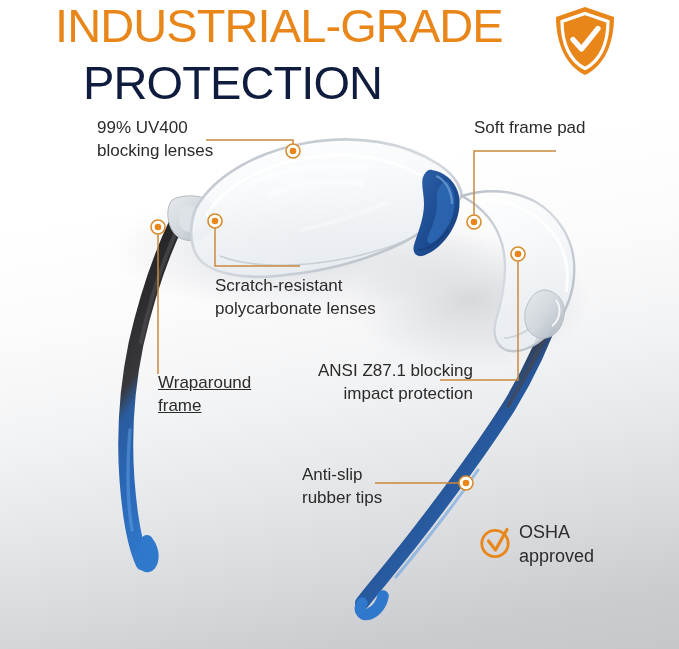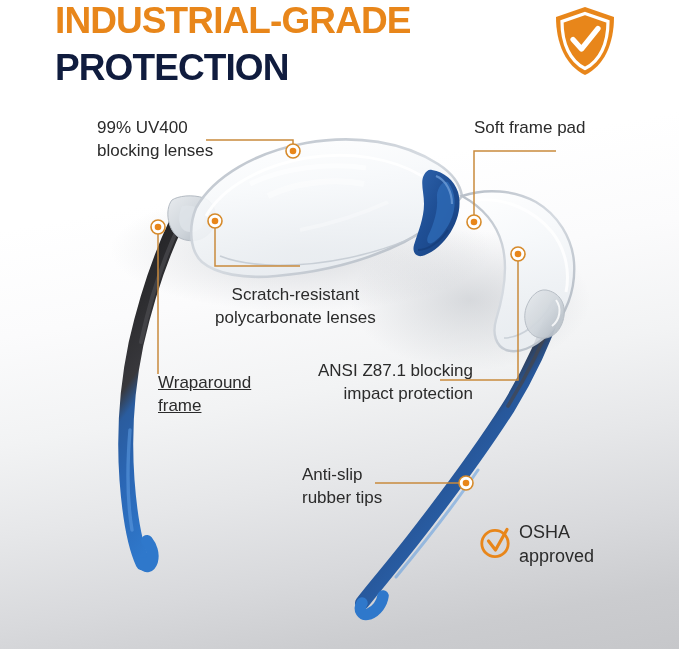--- a/index.html
+++ b/index.html
@@ -25,28 +25,28 @@
   }
 
   
   .headline {
     position: absolute;
     left: 55px;
     top: 2px;
     line-height: 1.02;
   }
   .headline-l1, .headline-l2 {
-    font-weight: 700;
-    font-size: 37px;
+    font-weight: 400;
+    font-size: 47px;
     letter-spacing: -0.9px;
     white-space: nowrap;
     display: block;
   }
   .headline-l1 { color: #E8861A; }
-  .headline-l2 { color: #101C3E; margin-top: 9px; }
+  .headline-l2 { color: #101C3E; margin-top: 9px; margin-left: 28px; }
 
   
   .shield-badge {
     position: absolute;
     left: 552px;
     top: 4px;
     width: 66px;
     height: 74px;
   }
 
@@ -258,21 +258,21 @@
 
   <div class="label" style="left:97px; top:117px; text-align:left;">
     <div>99% UV400</div>
     <div>blocking lenses</div>
   </div>
 
   <div class="label" style="left:474px; top:117px;">
     <div>Soft frame pad</div>
   </div>
 
-  <div class="label" style="left:215px; top:284px;text-align:center;">
+  <div class="label" style="left:215px; top:275px;">
     <div>Scratch-resistant</div>
     <div>polycarbonate lenses</div>
   </div>
 
   <div class="label" style="left:158px; top:372px;text-decoration:underline;">
     <div>Wraparound</div>
     <div>frame</div>
   </div>
 
   <div class="label" style="left:318px; top:360px;">

